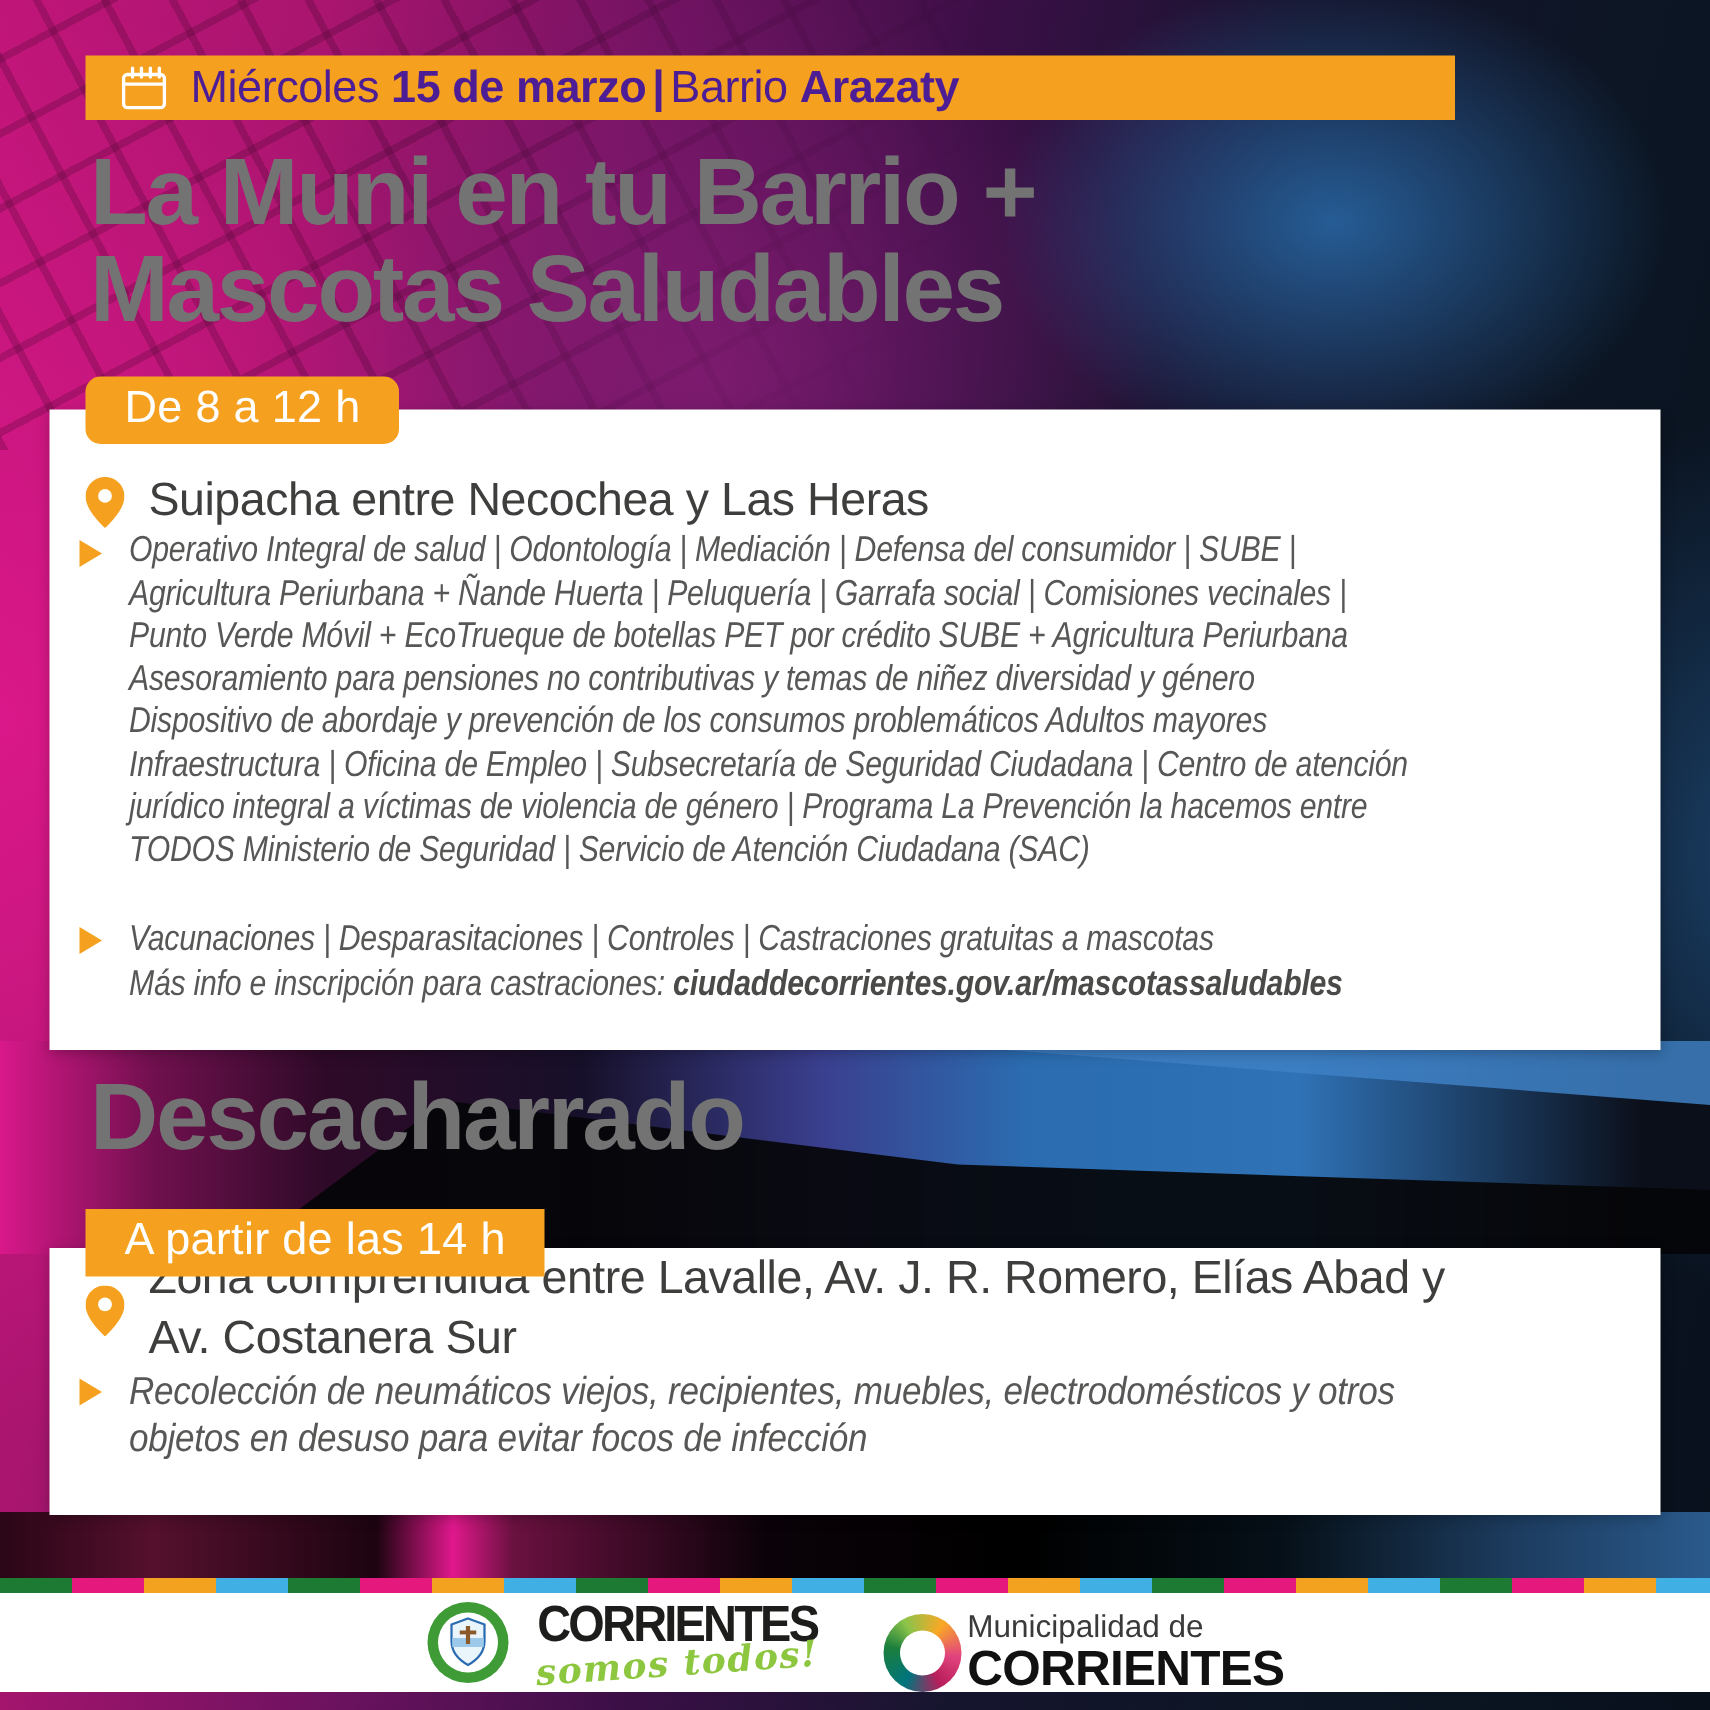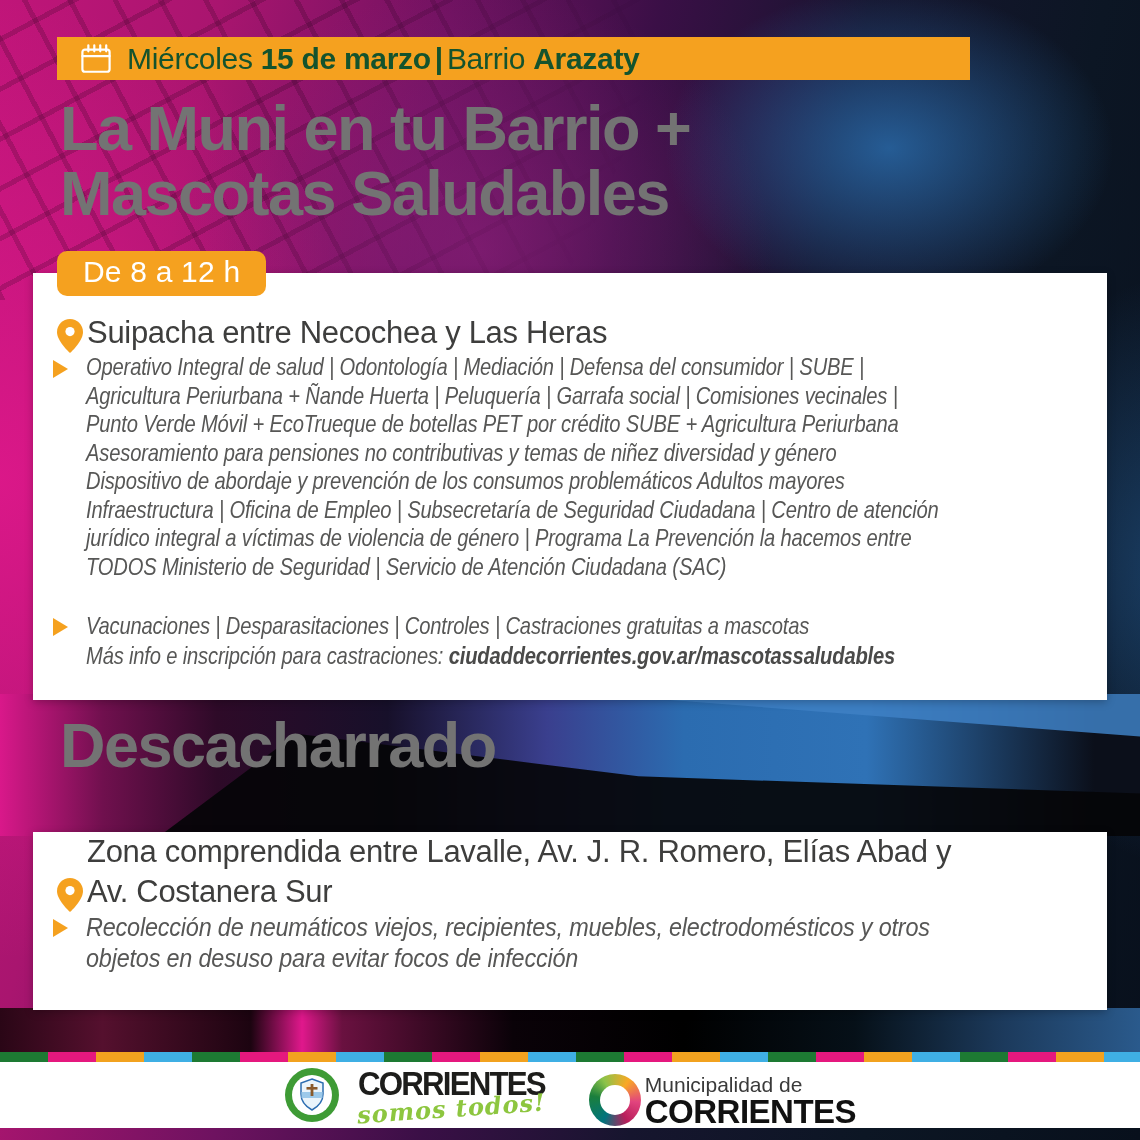--- a/index.html
+++ b/index.html
@@ -40,21 +40,21 @@
     clip-path:polygon(14% 100%,26% 28%,56% 58%,100% 70%,100% 100%);
   }
   .band-bot{
     position:absolute;left:0;top:1008px;width:1140px;height:45px;z-index:1;
     background-image:
       linear-gradient(to right,#2A0616 0%,#55102E 9%,#1C0410 22%,#E0188C 26.5%,#6A1140 30%,#0A0208 45%,#000 60%,#061018 75%,#1C3A5C 88%,#2A5A8C 100%);
   }
   
   .banner{
     position:absolute;left:57px;top:37px;width:913px;height:43px;z-index:4;
-    background:#F5A11F;color:#14532d;display:flex;align-items:center;
+    background:#F5A11F;color:#4c1d95;display:flex;align-items:center;
     padding-left:22px;box-sizing:border-box;gap:14px;
     font-size:30px;letter-spacing:-.3px;
   }
   .banner b{font-weight:700;}
   .banner .sep{font-weight:700;padding:0 4px;}
   .cal{flex:0 0 auto;display:block;}
   
   .title{
     position:absolute;left:60px;z-index:4;margin:0;color:#737373;
     font-weight:700;font-size:63px;line-height:65px;letter-spacing:-1.5px;
@@ -69,21 +69,21 @@
   }
   .badge-1{top:251px;border-radius:10px;}
   .badge-2{top:806px;}
   
   .card{
     position:absolute;left:33px;width:1074px;background:#fff;z-index:3;
     box-shadow:0 2px 8px rgba(0,0,0,.25);box-sizing:border-box;
   }
   .card-1{top:273px;height:427px;padding-top:40px;}
   .card-2{top:832px;height:178px;}
-  .loc-row{display:flex;gap:4px;padding-left:24px;align-items:flex-end;}
+  .loc-row{display:flex;gap:16px;padding-left:24px;align-items:center;}
   .pin{flex:0 0 auto;margin-top:3px;}
   .loc-text{font-size:31px;line-height:40px;color:#3E3E3D;letter-spacing:-.3px;}
   .pre{white-space:pre-line;}
   .bullet-row{display:flex;gap:18px;padding-left:20px;align-items:flex-start;}
   .row-services{}
   .row-pets{margin-top:30px;}
   .row-desc{}
   .tri{
     flex:0 0 auto;margin-top:7px;width:0;height:0;
     border-left:15px solid #F5A11F;border-top:9px solid transparent;border-bottom:9px solid transparent;
@@ -116,21 +116,21 @@
   .gov-text{display:flex;flex-direction:column;align-items:center;}
   .gov-title{
     font-size:34px;font-weight:700;color:#1d1d1b;letter-spacing:-2px;
     transform:scaleX(.92);transform-origin:center;line-height:30px;
   }
   .gov-tagline{
     font-family:"DejaVu Serif",serif;font-style:italic;font-weight:700;
     color:#8DC63F;font-size:24px;line-height:26px;transform:rotate(-4deg);letter-spacing:1px;
     margin-top:-2px;
   }
-  .logo-muni{display:flex;align-items:center;gap:4px;margin-top:10px;}
+  .logo-muni{display:flex;align-items:flex-end;gap:4px;margin-top:10px;}
   .ring{
     width:52px;height:52px;border-radius:50%;
     background:conic-gradient(from 210deg,#00747D 0deg,#1B7F3C 70deg,#8BC34A 120deg,#F9A825 185deg,#E2447E 245deg,#B81E5B 300deg,#00747D 360deg);
     display:flex;align-items:center;justify-content:center;
   }
   .ring-hole{width:30px;height:30px;border-radius:50%;background:#fff;}
   .muni-text{display:flex;flex-direction:column;}
   .muni-line1{font-size:21px;color:#3a3a3a;line-height:23px;}
   .muni-line2{font-size:33px;font-weight:700;color:#111;letter-spacing:-.5px;line-height:32px;}
 </style>
@@ -190,20 +190,21 @@
       <span class="tri"></span>
       <div class="italic pets">
         <div>Vacunaciones | Desparasitaciones | Controles | Castraciones gratuitas a mascotas</div>
         <div><span>Más info e inscripción para castraciones: </span><span class="url">ciudaddecorrientes.gov.ar/mascotassaludables</span></div>
       </div>
     </div>
   </section>
 
   <h2 class="title title-2">Descacharrado</h2>
 
+  <div class="badge badge-2">A partir de las 14 h</div>
 
   <section class="card card-2">
     <div class="loc-row">
       <svg class="pin" width="26" height="34" viewBox="0 0 26 34">
         <path d="M13 0C5.8 0 0 5.8 0 13c0 9.6 13 21 13 21s13-11.4 13-21C26 5.8 20.2 0 13 0z" fill="#F5A11F"></path>
         <circle cx="13" cy="12.6" r="4.6" fill="#ffffff"></circle>
       </svg>
       <div class="loc-text pre">Zona comprendida entre Lavalle, Av. J. R. Romero, Elías Abad y
 Av. Costanera Sur</div>
     </div>

